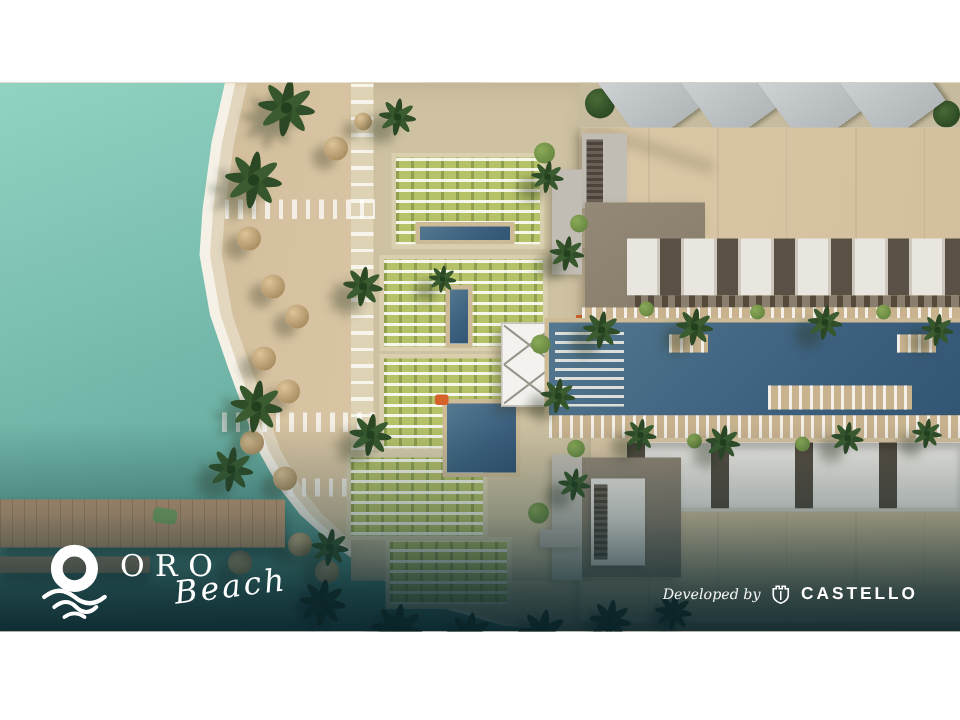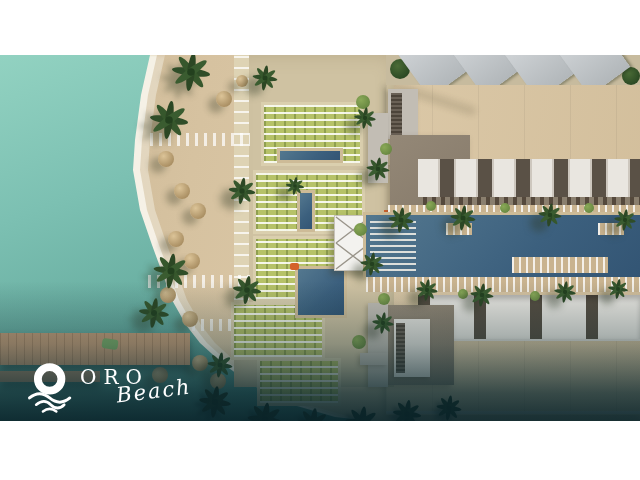--- a/index.html
+++ b/index.html
@@ -270,15 +270,23 @@
         <path d="M3 33 c6 -5 12 -5 18 0 c6 5 12 5 18 0" fill="none" stroke="#ffffff" stroke-width="2.6" stroke-linecap="round"></path>
         <path d="M9 39 c5 -4 9 -4 13 0 c4 4 8 4 12 0" fill="none" stroke="#ffffff" stroke-width="2.4" stroke-linecap="round"></path>
         <path d="M15 45 c4 -3 8 -3 12 0" fill="none" stroke="#ffffff" stroke-width="2.2" stroke-linecap="round"></path>
       </svg>
       <div>
         <div class="oro-text">ORO</div>
         <div class="oro-script">Beach</div>
       </div>
     </div>
 
+    <div class="credit">
+      <span class="credit-label">Developed by</span>
+      <svg width="13" height="14" viewBox="0 0 13 14">
+        <path d="M1.5 3.5 h2 V1.8 h2 v1.7 h2 V1.8 h2 v1.7 h2 v4.2 c0 3 -2.2 4.6 -5 5.5 c-2.8 -.9 -5 -2.5 -5 -5.5 z" fill="none" stroke="#ffffff" stroke-width="1.1"></path>
+        <path d="M6.5 5 v6" stroke="#ffffff" stroke-width="1"></path>
+      </svg>
+      <span class="credit-name">CASTELLO</span>
+    </div>
 
   </div>
 </div>
 
 </body></html>

